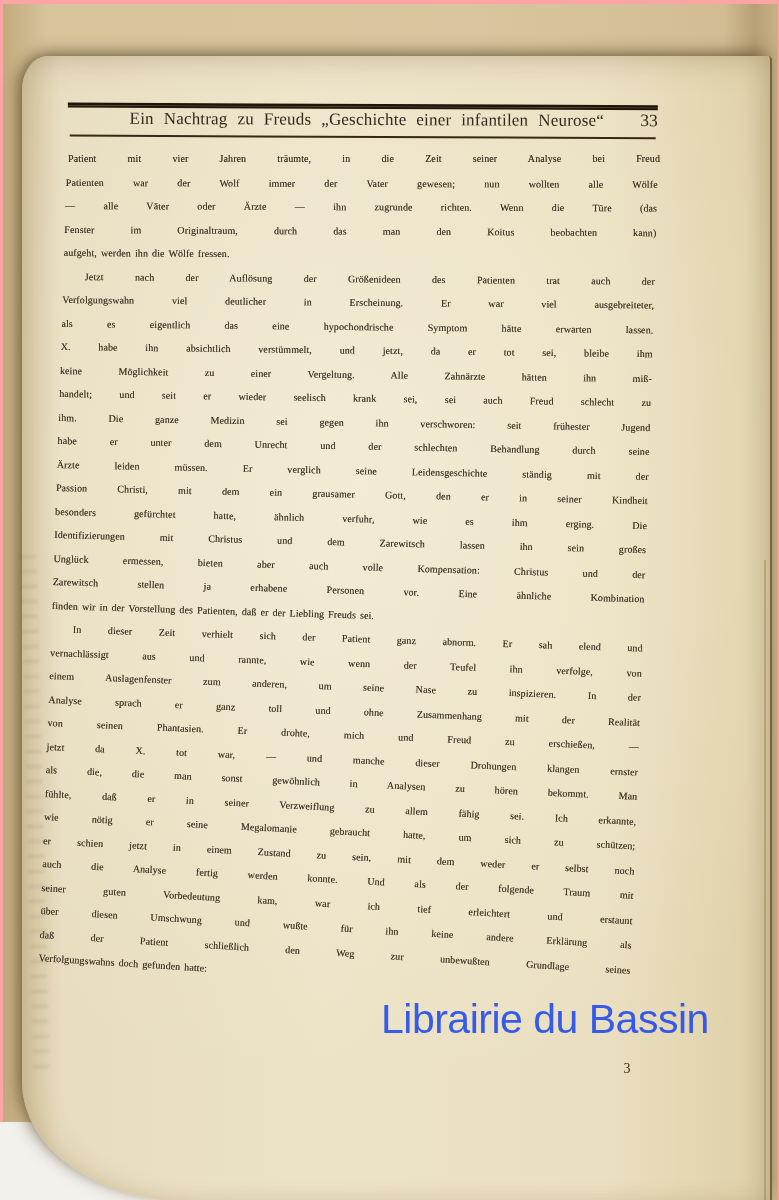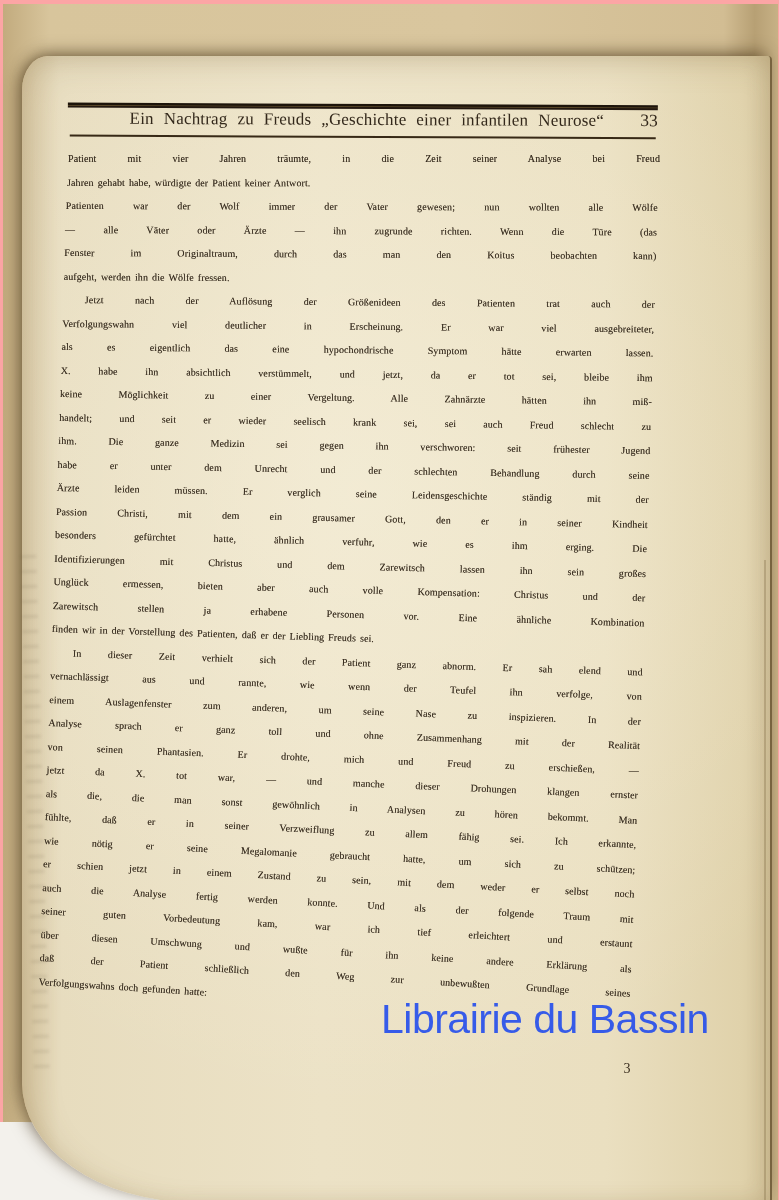--- a/index.html
+++ b/index.html
@@ -63,21 +63,20 @@
 
   <div id="head">
     <div id="rule-thick"></div>
     <div id="head-title">Ein Nachtrag zu Freuds „Geschichte einer infantilen Neurose“</div>
     <div id="head-folio">33</div>
     <div id="rule-thin"></div>
   </div>
 
   <div id="text-block">
       <div class="text-line" style="transform: translateX(0px) rotate(0deg);">Patient mit vier Jahren träumte, in die Zeit seiner Analyse bei Freud</div>
-      <div class="text-line par-end" style="transform: translateX(-1px) rotate(0.07deg);">Jahren gehabt habe, würdigte der Patient keiner Antwort.</div>
       <div class="text-line" style="transform: translateX(-2.3px) rotate(0.18deg);">Patienten war der Wolf immer der Vater gewesen; nun wollten alle Wölfe</div>
       <div class="text-line" style="transform: translateX(-3px) rotate(0.24deg);">— alle Väter oder Ärzte — ihn zugrunde richten. Wenn die Türe (das</div>
       <div class="text-line" style="transform: translateX(-3.7px) rotate(0.31deg);">Fenster im Originaltraum, durch das man den Koitus beobachten kann)</div>
       <div class="text-line par-end" style="transform: translateX(-4.4px) rotate(0.38deg);">aufgeht, werden ihn die Wölfe fressen.</div>
       <div class="text-line indent" style="transform: translateX(-5.2px) rotate(0.46deg);">Jetzt nach der Auflösung der Größenideen des Patienten trat auch der</div>
       <div class="text-line" style="transform: translateX(-5.9px) rotate(0.53deg);">Verfolgungswahn viel deutlicher in Erscheinung. Er war viel ausgebreiteter,</div>
       <div class="text-line" style="transform: translateX(-6.7px) rotate(0.62deg);">als es eigentlich das eine hypochondrische Symptom hätte erwarten lassen.</div>
       <div class="text-line" style="transform: translateX(-7.4px) rotate(0.7deg);">X. habe ihn absichtlich verstümmelt, und jetzt, da er tot sei, bleibe ihm</div>
       <div class="text-line" style="transform: translateX(-8.2px) rotate(0.79deg);">keine Möglichkeit zu einer Vergeltung. Alle Zahnärzte hätten ihn miß-</div>
       <div class="text-line" style="transform: translateX(-9px) rotate(0.88deg);">handelt; und seit er wieder seelisch krank sei, sei auch Freud schlecht zu</div>

